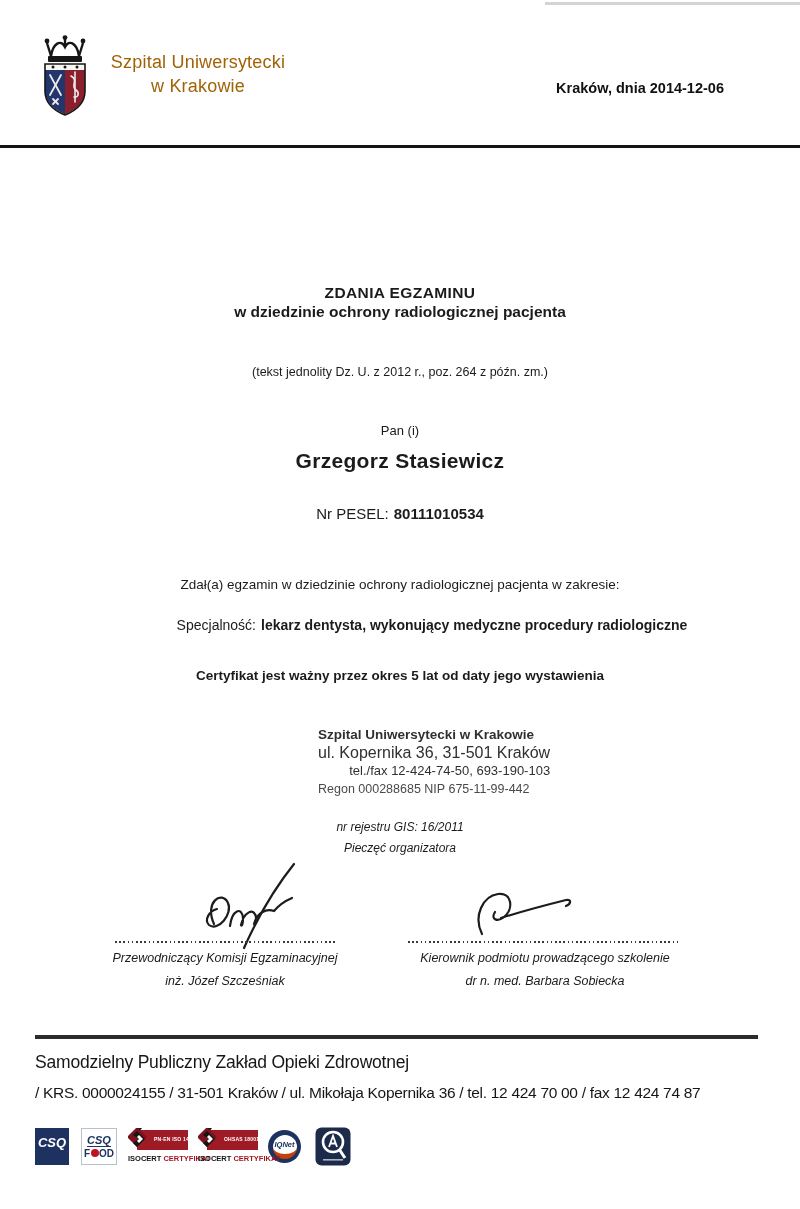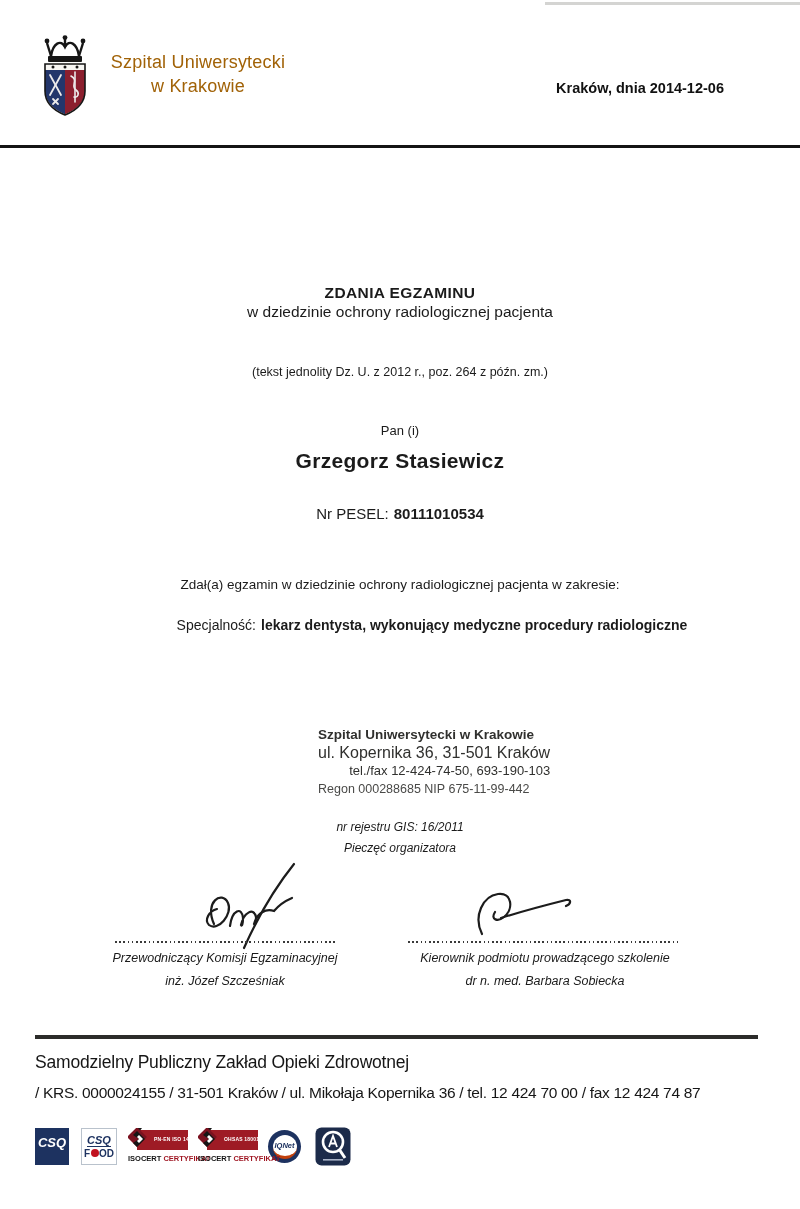--- a/index.html
+++ b/index.html
@@ -16,21 +16,21 @@
   .crest{left:34px;top:34px;}
   .orgname{left:98px;top:50px;width:200px;text-align:center;
            font-size:18px;letter-spacing:.2px;color:#a16207;line-height:24px;}
   .date{left:540px;top:80px;width:200px;text-align:center;
         font-weight:bold;font-size:14.5px;color:#111;}
   .header-rule{left:0;top:145px;width:800px;height:3px;background:#141414;}
 
   
   .title{top:219px;font-size:20px;font-weight:bold;letter-spacing:.6px;}
   .sub1{top:284px;font-size:15.5px;font-weight:bold;letter-spacing:.4px;}
-  .sub2{top:303px;font-size:15.5px;font-weight:normal;}
+  .sub2{top:303px;font-size:15.5px;font-weight:bold;}
   .legal1{top:349px;font-size:12.5px;}
   .legal2{top:365px;font-size:12.5px;}
   .salut{top:423px;font-size:13px;}
   .name{top:449px;font-size:21px;font-weight:bold;letter-spacing:.3px;}
   .pesel{top:505px;font-size:15px;}
   .pesel b{margin-left:5px;}
   .statement{top:577px;font-size:13.5px;}
   .specialty{top:617px;font-size:14px;padding-left:32px;}
   .specialty b{margin-left:5px;}
   .validity{top:668px;font-size:13.5px;font-weight:bold;}
@@ -84,21 +84,21 @@
   .iso-banner-text{position:absolute;left:26px;top:8px;color:#fff;font-size:5px;font-weight:bold;
     white-space:nowrap;letter-spacing:.2px;}
   .iso-name{position:absolute;left:0;top:26px;white-space:nowrap;font-size:7.5px;}
   .iso-name .n1{color:#111;font-weight:bold;}
   .iso-name .n2{color:#a01824;font-weight:bold;}
   .logo-iqnet{width:33px;height:33px;border-radius:50%;background:#1d3260;margin-right:14px;
     display:flex;align-items:center;justify-content:center;}
   .iqnet-inner{width:24px;height:24px;border-radius:50%;background:#fff;
     display:flex;align-items:center;justify-content:center;
     color:#1d3260;font-weight:bold;font-size:7.5px;font-style:italic;
-    border-bottom:3px solid #c2410c;box-sizing:border-box;}
+    border-bottom:5px solid #c2410c;box-sizing:border-box;}
   .logo-qa{margin-right:0;}
 </style>
 </head>
 <body>
 
 <div class="page">
 
   <div class="abs scan-line"></div>
 
   <svg class="abs crest" width="62" height="84" viewBox="0 0 62 84">
@@ -154,20 +154,21 @@
   <div class="abs ctr pesel">
     <span>Nr PESEL:</span><b>80111010534</b>
   </div>
 
   <div class="abs ctr statement">Zdał(a) egzamin w dziedzinie ochrony radiologicznej pacjenta w zakresie:</div>
 
   <div class="abs ctr specialty">
     <span>Specjalność:</span><b>lekarz dentysta, wykonujący medyczne procedury radiologiczne</b>
   </div>
 
+  <div class="abs ctr validity">Certyfikat jest ważny przez okres 5 lat od daty jego wystawienia</div>
 
   <div class="abs stamp">
     <div class="s1">Szpital Uniwersytecki w Krakowie</div>
     <div class="s2">ul. Kopernika 36, 31-501 Kraków</div>
     <div class="s3">tel./fax 12-424-74-50, 693-190-103</div>
     <div class="s4">Regon 000288685  NIP 675-11-99-442</div>
   </div>
 
   <div class="abs ctr gis">nr rejestru GIS: 16/2011</div>
   <div class="abs ctr stamp-caption">Pieczęć organizatora</div>

